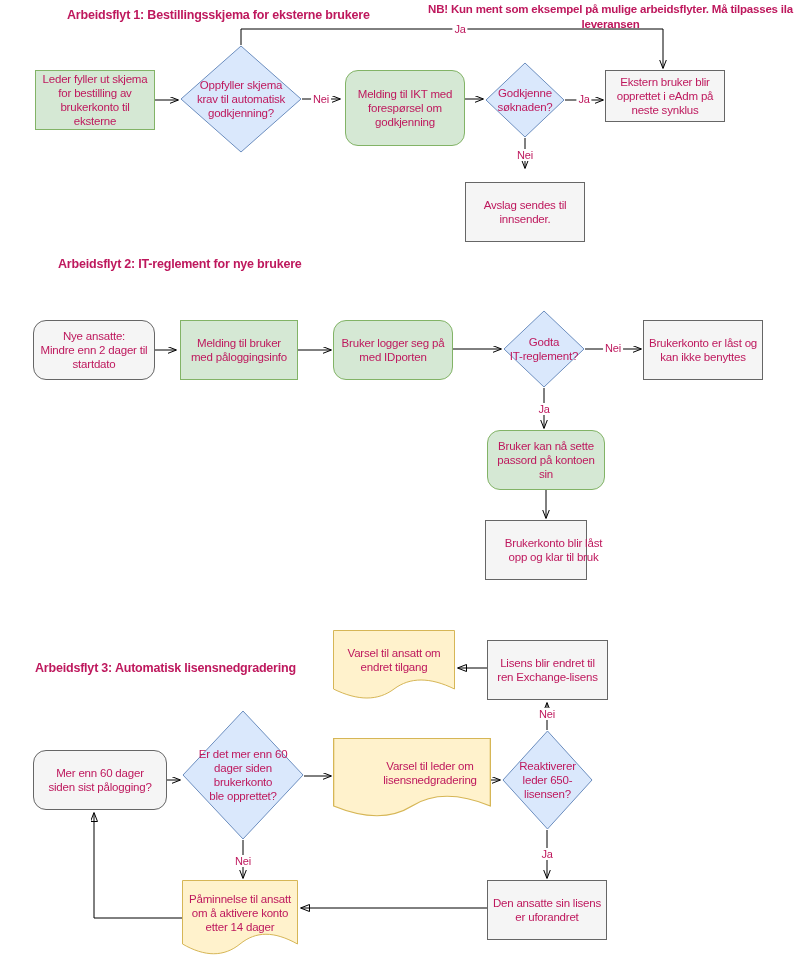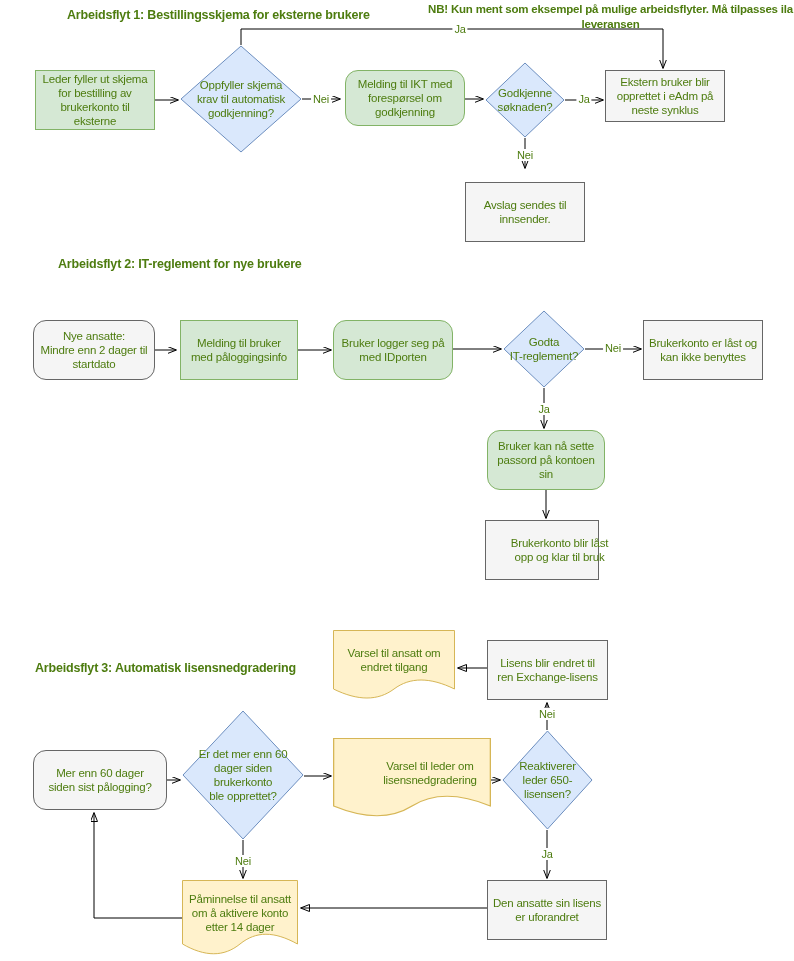--- a/index.html
+++ b/index.html
@@ -1,17 +1,17 @@
 <!DOCTYPE html>
 <html><head>
 <meta charset="utf-8">
 <style>
   html,body{margin:0;padding:0;background:#fff;}
   .canvas{position:relative;width:794px;height:961px;background:#ffffff;
-          font-family:"Liberation Sans",sans-serif;color:#4d7c0f;overflow:hidden;}
+          font-family:"Liberation Sans",sans-serif;color:#be185d;overflow:hidden;}
   .edges{position:absolute;left:0;top:0;width:794px;height:961px;pointer-events:none;}
   .edges path{stroke:#000;stroke-width:1;fill:none;}
   .node{position:absolute;display:flex;align-items:center;justify-content:center;
         text-align:center;font-size:11.5px;letter-spacing:-0.2px;line-height:1.22;}
   .txt{white-space:pre;position:relative;z-index:1;}
   .box{box-sizing:border-box;border:1px solid #666;}
   .green{background:#d5e8d4;border-color:#82b366;}
   .gray{background:#f5f5f5;border-color:#666666;}
   .rounded{border-radius:13px;}
   .shape{position:absolute;left:0;top:0;width:100%;height:100%;}
@@ -21,31 +21,31 @@
   .elabel{position:absolute;transform:translate(-50%,-50%);background:#fff;
           padding:0 2px;font-size:11px;z-index:2;letter-spacing:-0.2px;}
   .sec-title{position:absolute;font-weight:bold;font-size:12.5px;white-space:nowrap;letter-spacing:-0.2px;}
   #nb{position:absolute;top:2px;right:1px;font-weight:bold;font-size:11.5px;letter-spacing:-0.2px;
       text-align:center;white-space:pre-line;line-height:1.3;margin-left:24px;}
   #t1{left:67px;top:8px;}
   #t2{left:58px;top:257px;}
   #t3{left:35px;top:661px;}
   #n1{left:35px;top:70px;width:120px;height:60px;}
   #d1{left:180px;top:45px;width:122px;height:108px;}
-  #n2{left:345px;top:70px;width:120px;height:56px;}
+  #n2{left:345px;top:70px;width:120px;height:76px;}
   #d2{left:485px;top:62px;width:80px;height:76px;}
   #n3{left:605px;top:70px;width:120px;height:52px;}
   #n4{left:465px;top:170px;width:120px;height:60px;margin-top:12px;}
   #m1{left:33px;top:320px;width:122px;height:60px;}
   #m2{left:180px;top:320px;width:118px;height:60px;}
   #m3{left:333px;top:320px;width:120px;height:60px;}
   #d3{left:503px;top:310px;width:82px;height:78px;}
   #m4{left:643px;top:320px;width:120px;height:60px;}
   #m5{left:487px;top:430px;width:118px;height:60px;}
-  #m6{left:485px;top:520px;width:114px;height:60px;padding-left:35px;}
+  #m6{left:485px;top:520px;width:102px;height:60px;padding-left:35px;}
   #y1{left:333px;top:630px;width:122px;height:72px;}
   #g1{left:487px;top:640px;width:121px;height:60px;}
   #r1{left:33px;top:750px;width:134px;height:60px;}
   #d4{left:182px;top:710px;width:122px;height:130px;}
   #y2{left:333px;top:738px;width:122px;height:82px;padding-left:36px;}
   #d5{left:502px;top:730px;width:91px;height:100px;}
   #y3{left:182px;top:880px;width:116px;height:78px;}
   #g2{left:487px;top:880px;width:120px;height:60px;}
 </style>
 </head>

